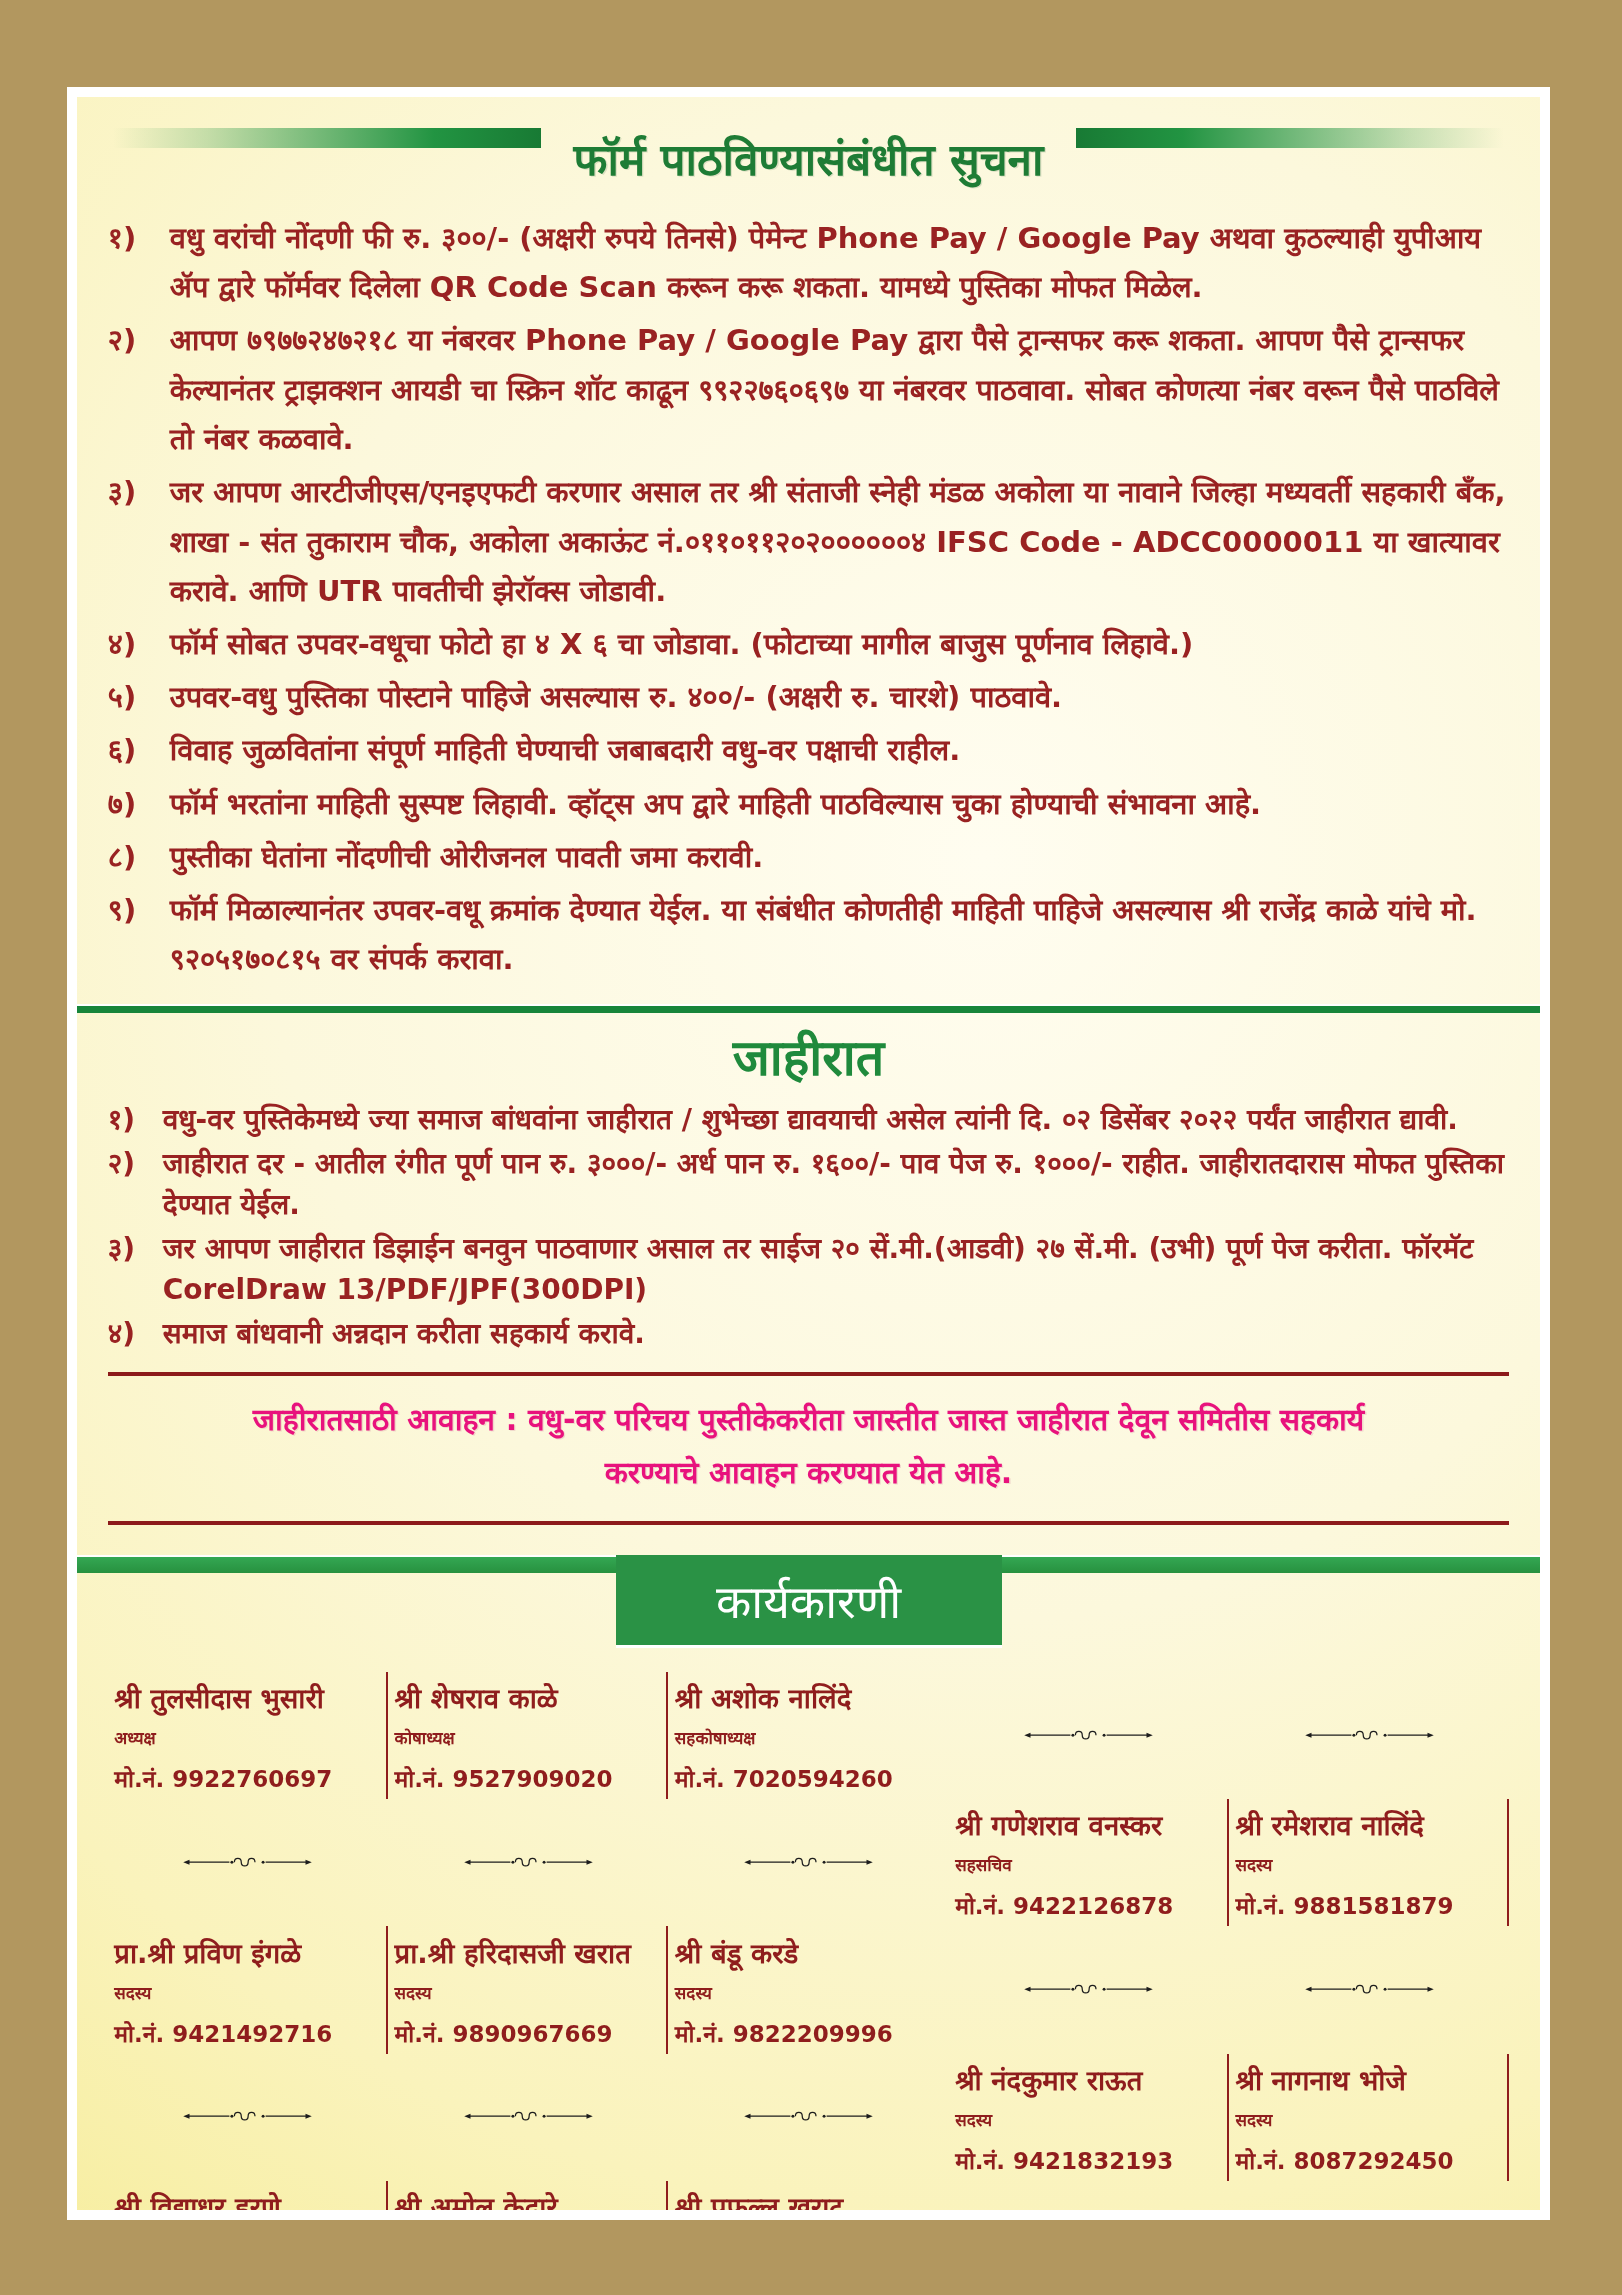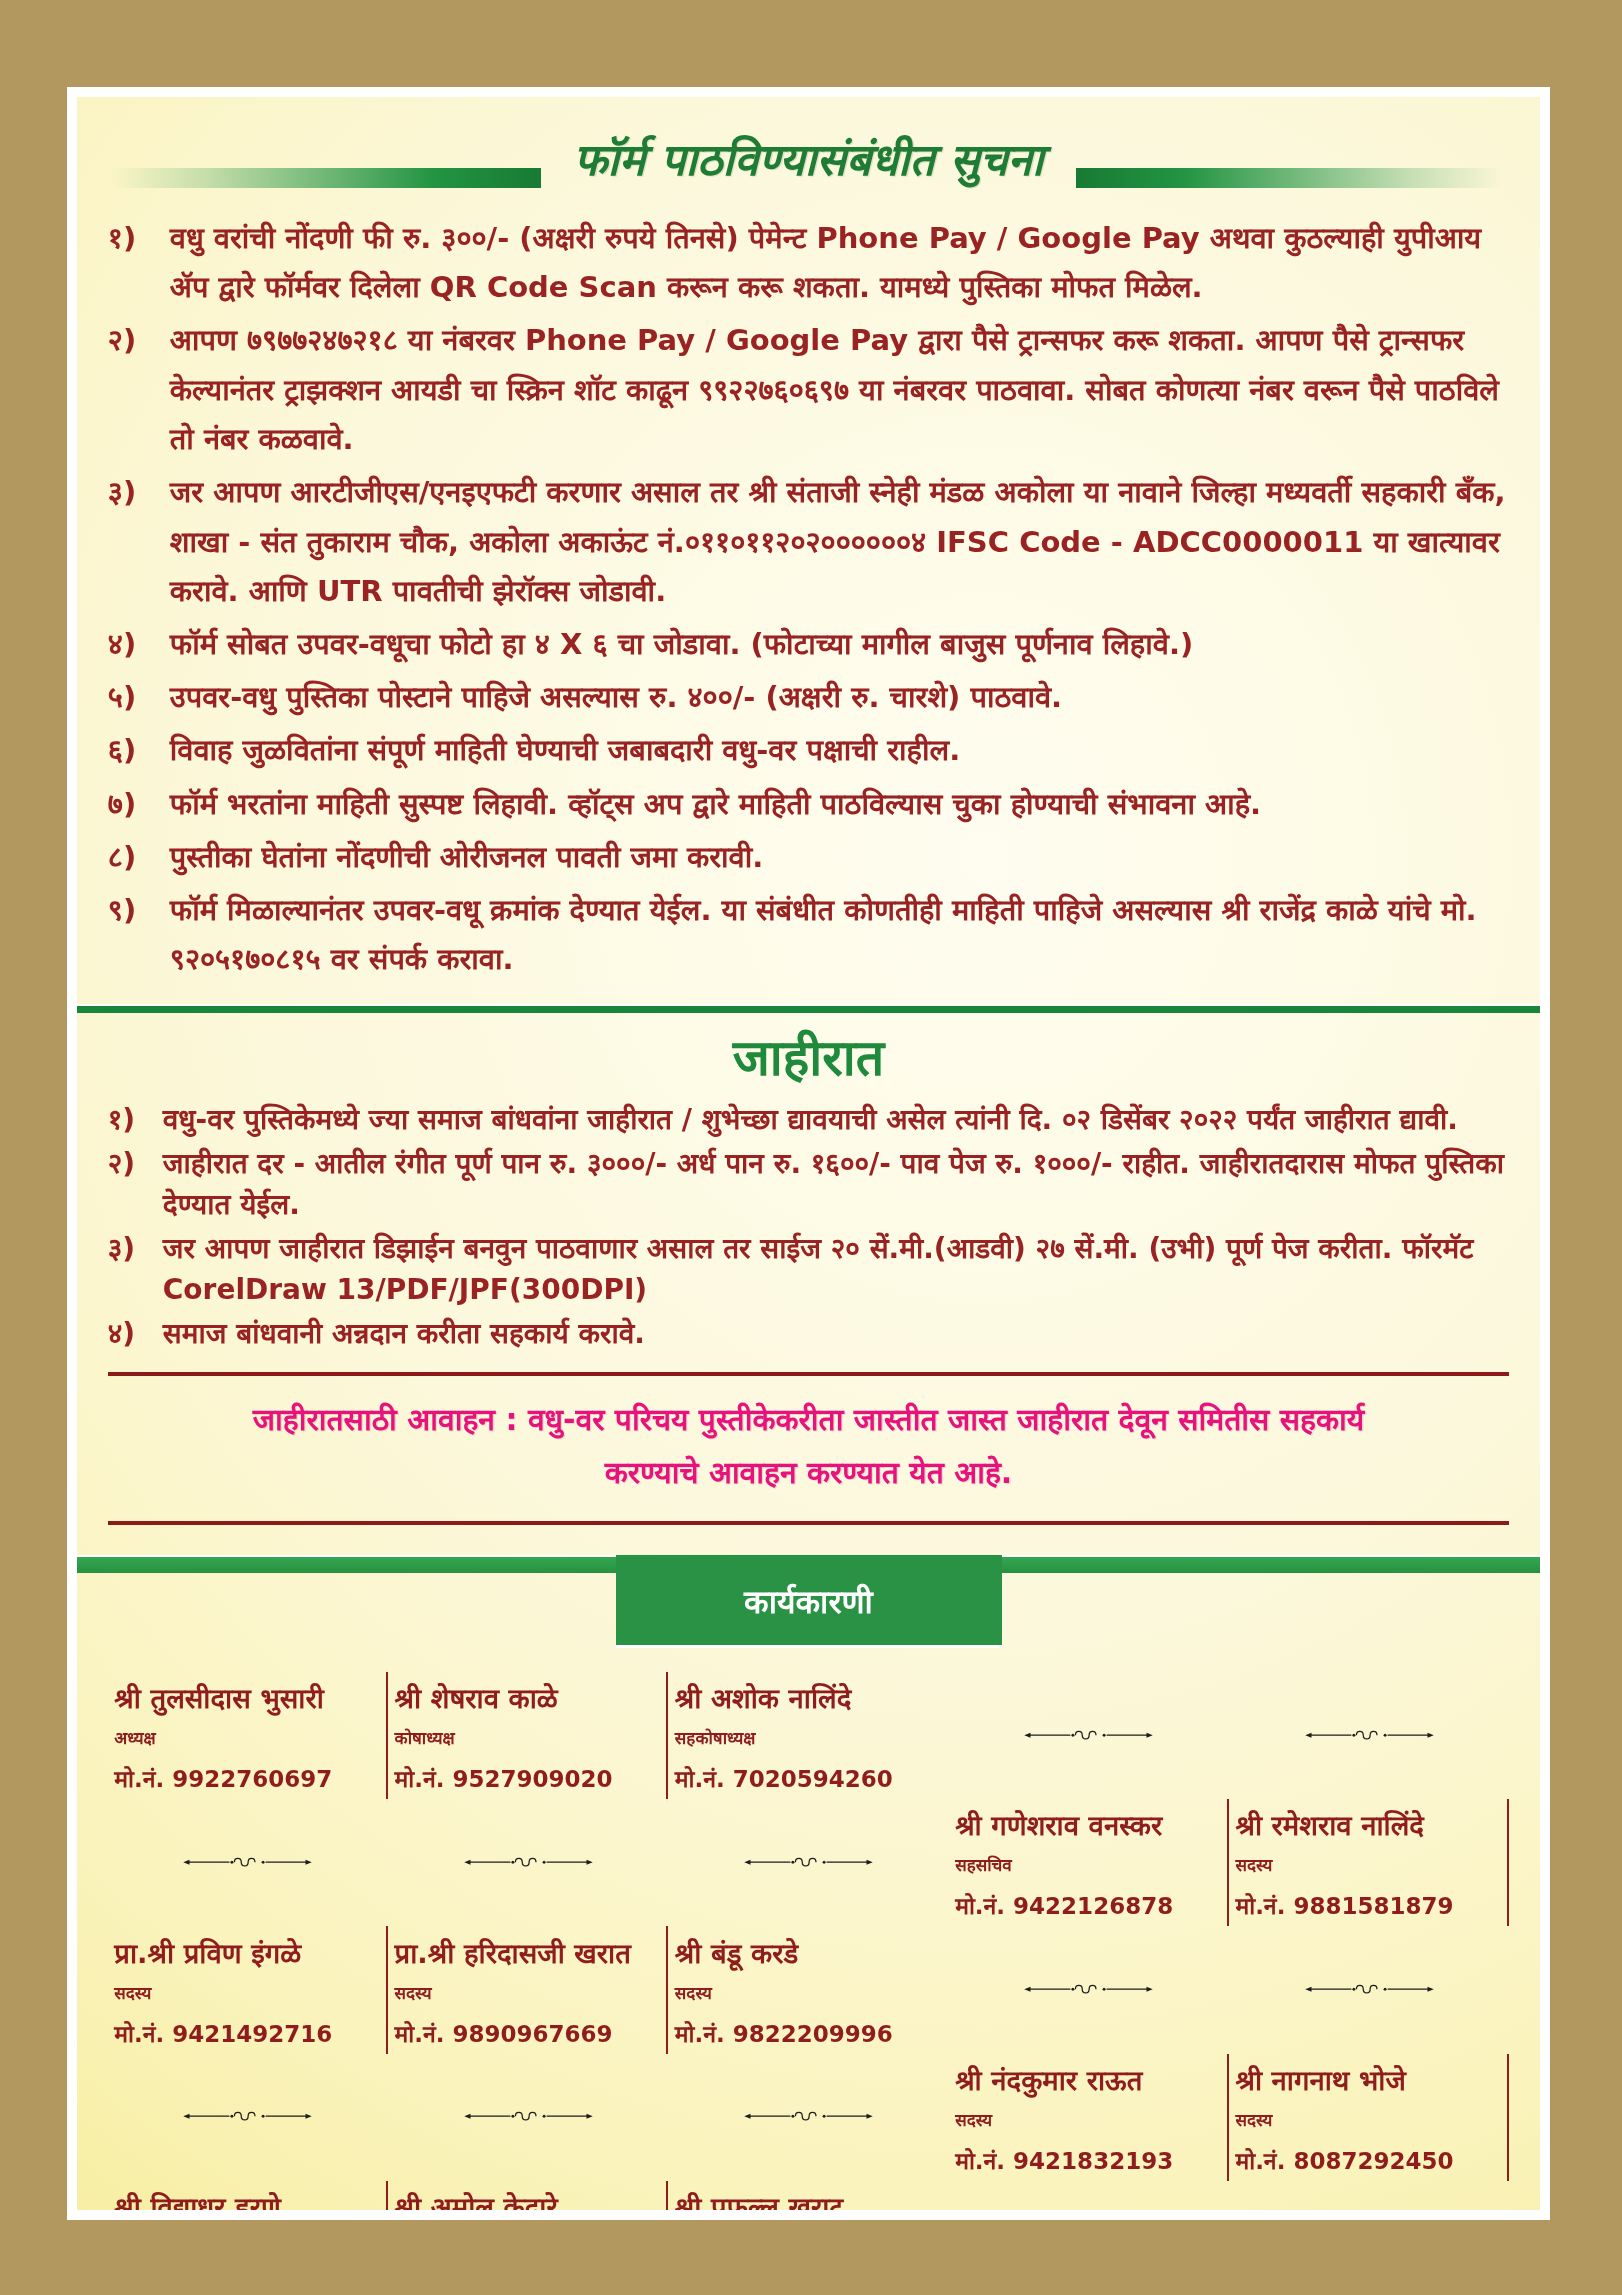--- a/index.html
+++ b/index.html
@@ -26,23 +26,22 @@
     width:100%;height:100%;
     box-sizing:border-box;
     background:radial-gradient(ellipse 130% 95% at 62% 36%,
       #fffdf0 0%, #fcf8dc 38%, #faf3bc 68%, #f4e987 100%);
     padding:9.2px 31px 0 31px;
     overflow:hidden;
   }
 
   
   .notice-header{
-    display:flex;align-items:flex-end;gap:33px;
+    display:flex;align-items:flex-start;gap:33px;
     margin:22px 5.2px 5.2px 5.2px;
-    font-style:italic;
   }
   .gbar{height:19.6px;flex:1;}
   .gbar.left{background:linear-gradient(to right, rgba(34,148,66,0) 0%, rgba(34,148,66,.25) 22%, #229442 75%, #187a34 100%);}
   .gbar.right{background:linear-gradient(to left, rgba(34,148,66,0) 0%, rgba(34,148,66,.25) 22%, #229442 75%, #187a34 100%);}
   h1.notice-title{
     margin:0;white-space:nowrap;
     font-size:44px;font-weight:bold;color:#1e7c35;
     text-shadow:1.3px 1.3px 0 rgba(0,60,20,.12);
   }
 
@@ -99,21 +98,21 @@
     border-top:2.6px solid #ffffff;
   }
   .komm-box{
     position:absolute;left:50%;top:6.5px;transform:translateX(-50%);
     width:386px;height:90px;
     background:#2a9245;
     border-bottom:3.3px solid #ffffff;
     display:flex;align-items:center;justify-content:center;
   }
   .komm-box h2{
-    margin:0;color:#ffffff;font-size:32px;font-weight:bold;
+    margin:0;color:#ffffff;font-size:46px;font-weight:normal;
   }
   .komm-grid{
     display:grid;
     grid-template-columns:repeat(5,1fr);
     margin-top:25px;
   }
   .kcell{
     color:#8f1d1d;
     padding:9.2px 6.5px 5.2px 6.5px;
   }

